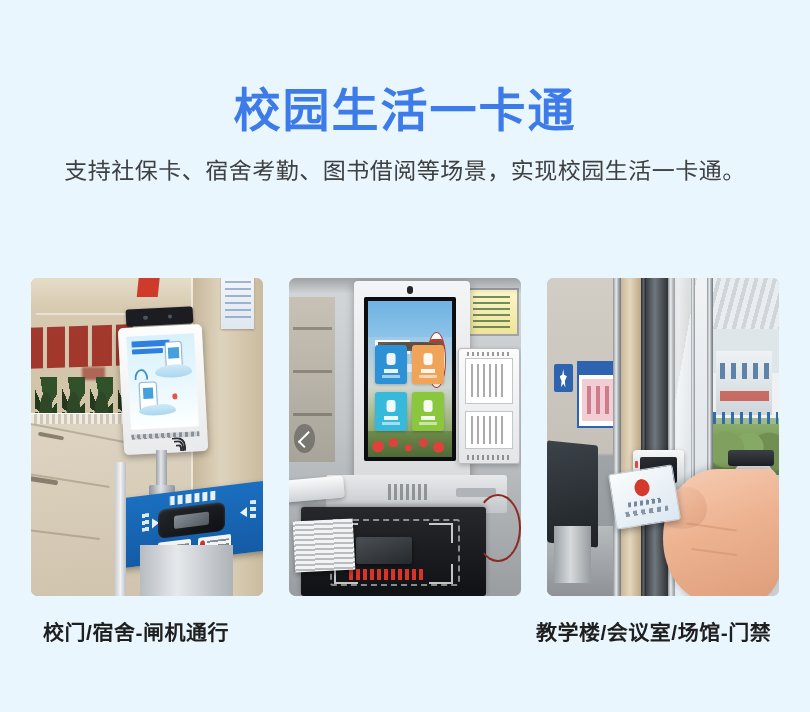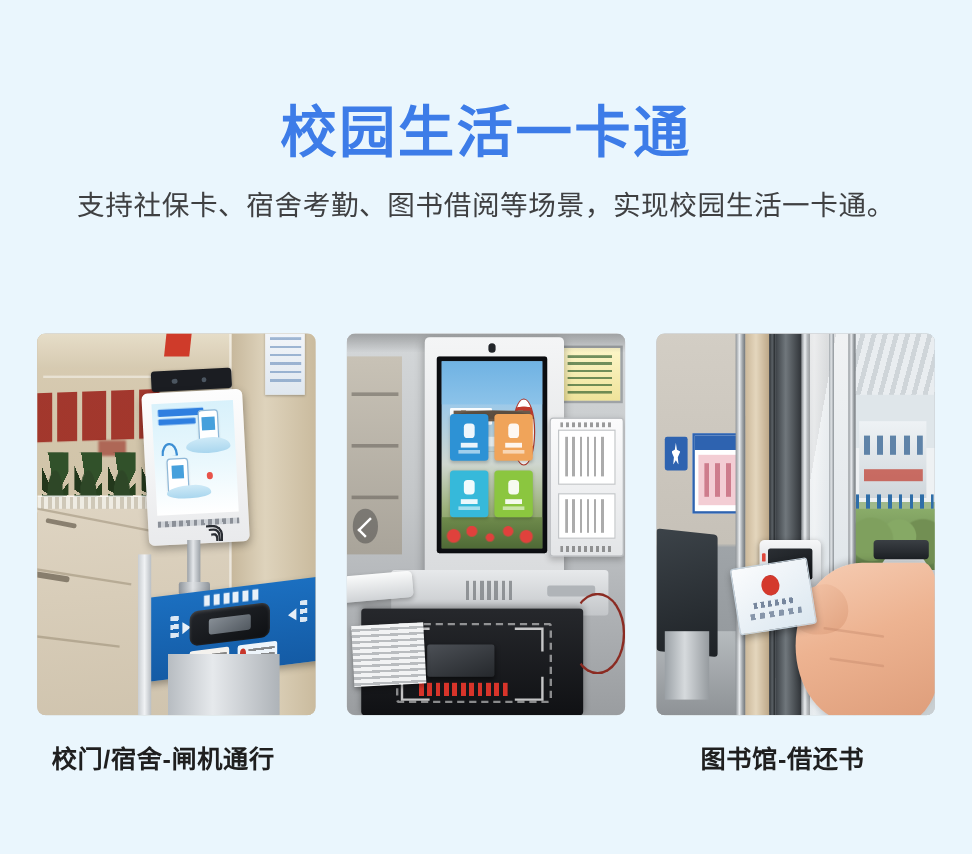--- a/index.html
+++ b/index.html
@@ -628,16 +628,16 @@
           <div class="l1"></div>
           <div class="l2"></div>
         </div>
       </div>
     </div>
 
   </div>
 
   <div class="caption-row">
     <div class="caption">校门/宿舍-闸机通行</div>
-    <div class="caption">图书馆-借还书</div>
+    <div class="caption">教学楼/会议室/场馆-门禁</div>
   </div>
 
 </div>
 
 </body></html>

